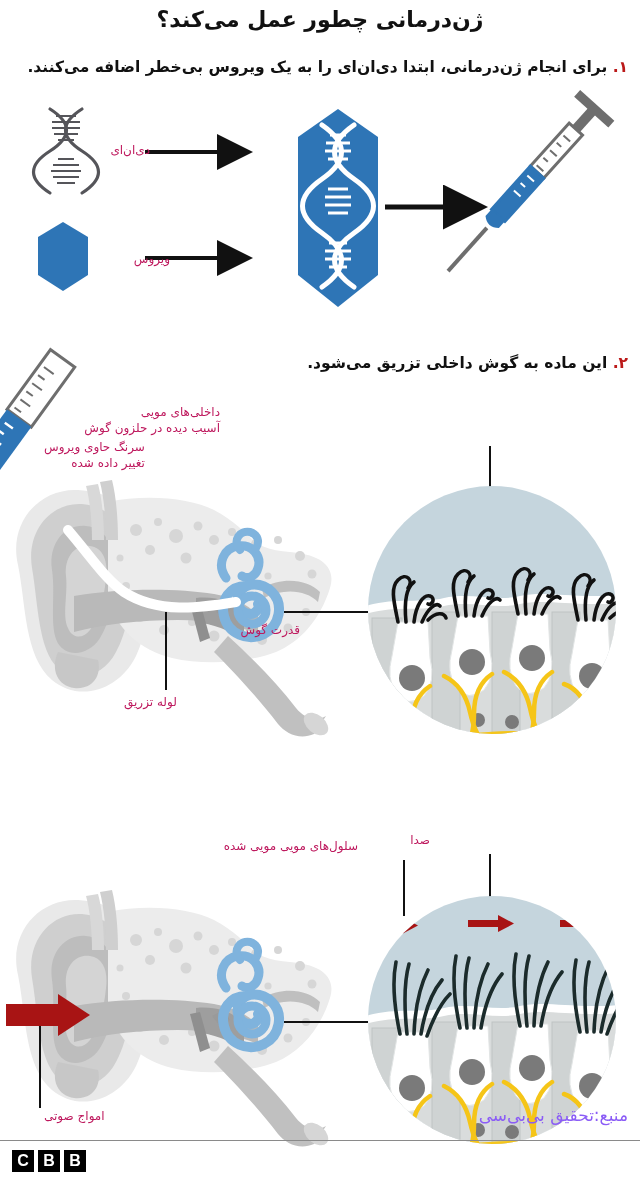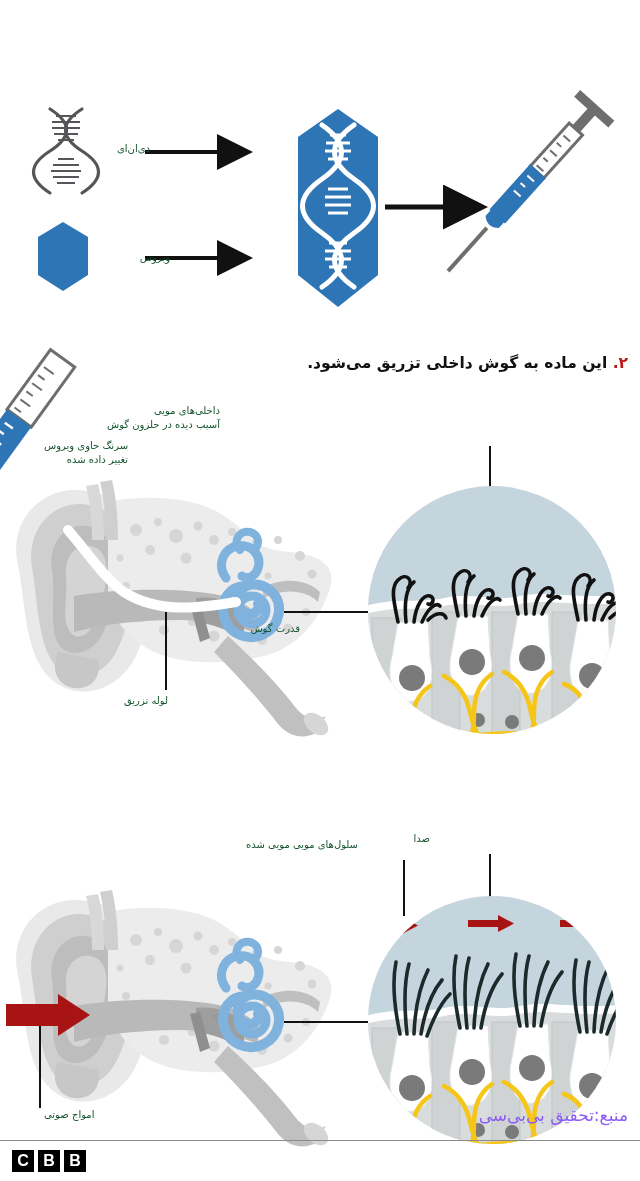--- a/index.html
+++ b/index.html
@@ -27,42 +27,47 @@
     color:#111;
   }
   .step .num{color:#bb1919;font-weight:bold;}
   #step1{top:56px;right:12px;left:12px;}
   #step2{top:352px;right:12px;left:12px;}
   #step3{top:766px;right:12px;left:40px;}
 
   
   .lbl{
     position:absolute;
-    font-size:10px;line-height:1.35;
-    color:#14532d;text-align:right;
+    font-size:12px;line-height:1.35;
+    color:#be185d;text-align:right;
     white-space:pre-line;
   }
   svg{display:block;overflow:visible;}
 
   
   .footrule{position:absolute;left:0;right:0;top:1140px;height:1px;background:#8a8a8a;}
   .source{position:absolute;top:1105px;right:12px;font-size:17px;color:#8b5cf6;}
   .bbclogo{position:absolute;top:1150px;left:12px;display:flex;gap:4px;}
   .bbclogo span{
     display:inline-block;width:22px;height:22px;background:#000;color:#fff;
     font-family:"Liberation Sans",sans-serif;font-weight:bold;font-size:16px;
     text-align:center;line-height:22px;
   }
 </style>
 </head>
 <body>
 
 <div class="page">
 
-
+  <div class="title">ژن‌درمانی چطور عمل می‌کند؟</div>
+
+  <div class="step" id="step1">
+    <span class="num">۱.</span>
+    <span>برای انجام ژن‌درمانی، ابتدا دی‌ان‌ای را به یک ویروس بی‌خطر اضافه می‌کنند.</span>
+  </div>
 
   <svg width="640" height="250" style="position:absolute;top:95px;left:0;">
     <defs>
       <marker id="ah" markerWidth="9" markerHeight="9" refX="7" refY="4.5" orient="auto">
         <path d="M0,0 L9,4.5 L0,9 z" fill="#111"></path>
       </marker>
     </defs>
 
     <g transform="translate(48,12)">
       <g stroke="#55555a" stroke-width="3.2" fill="none" stroke-linecap="round">

